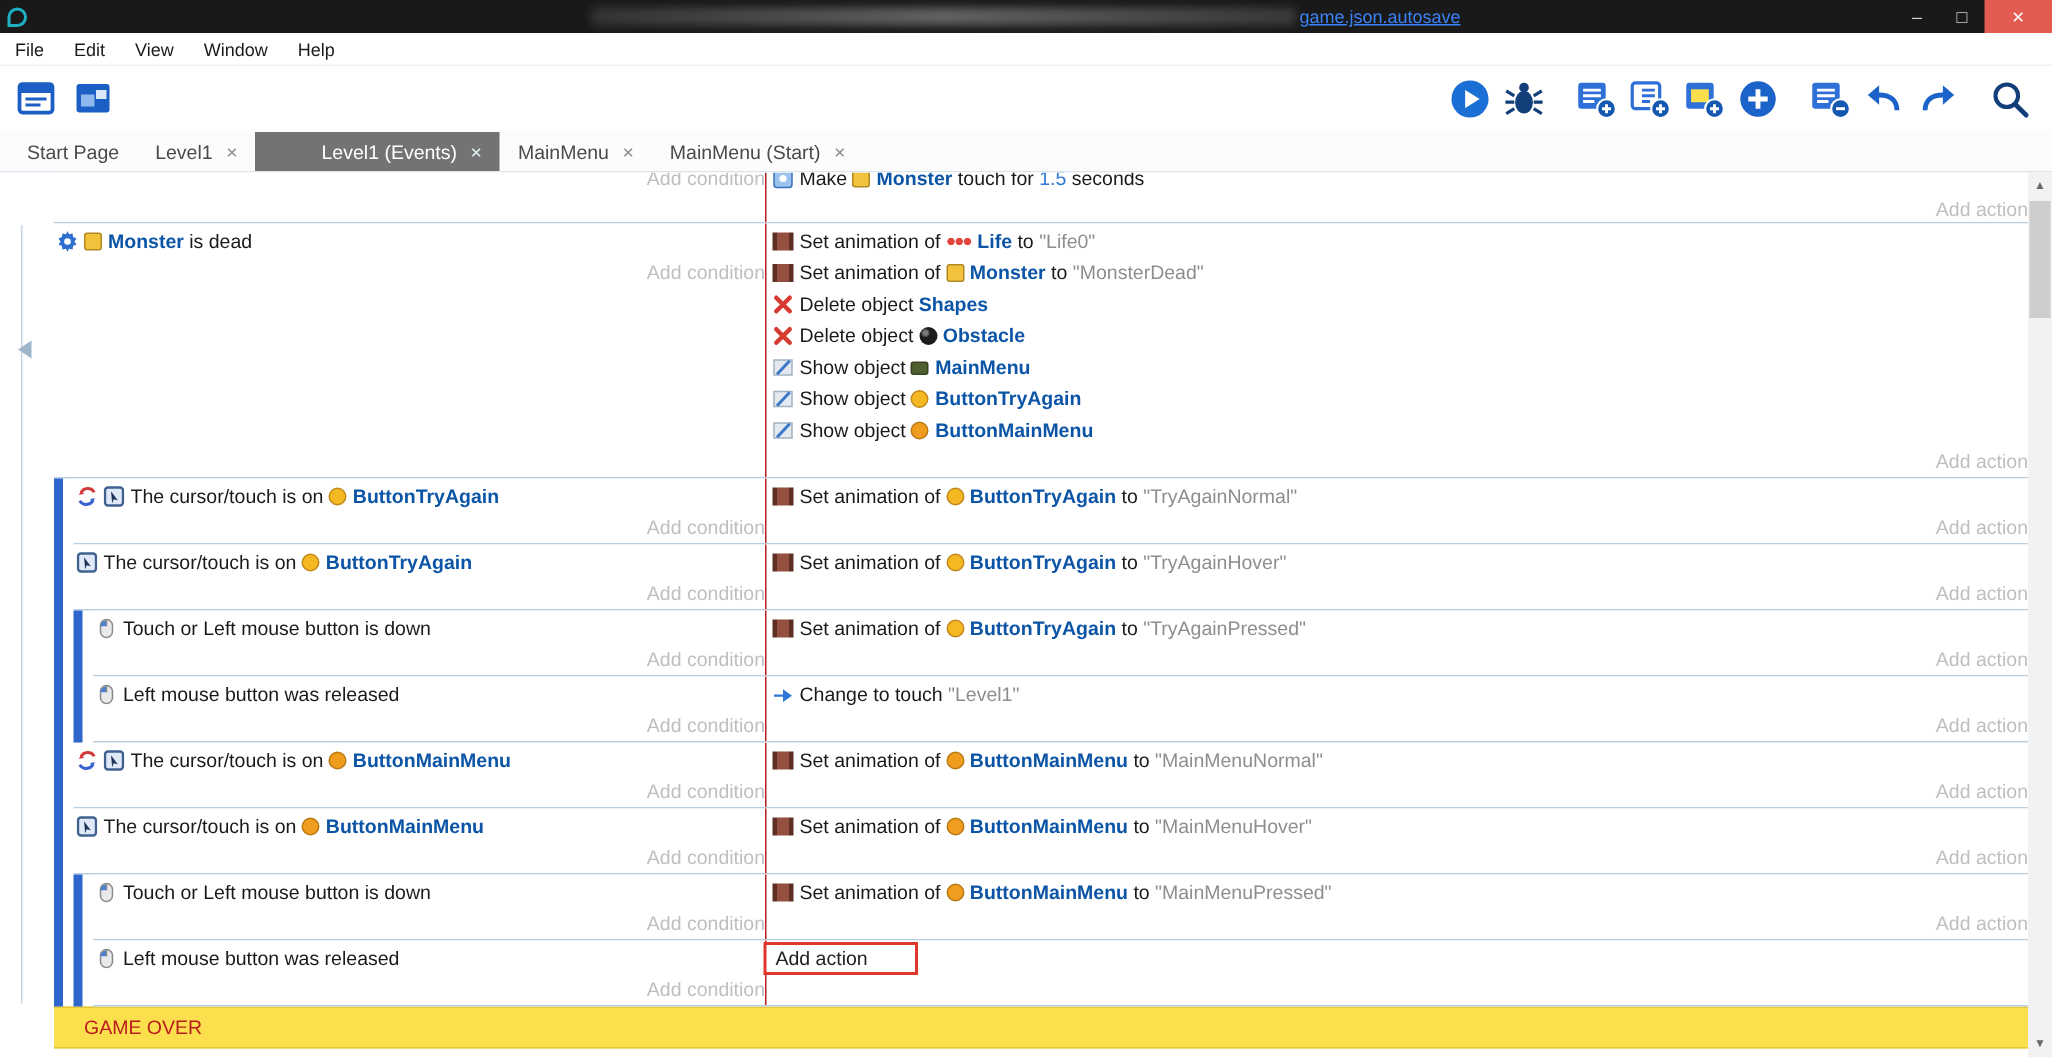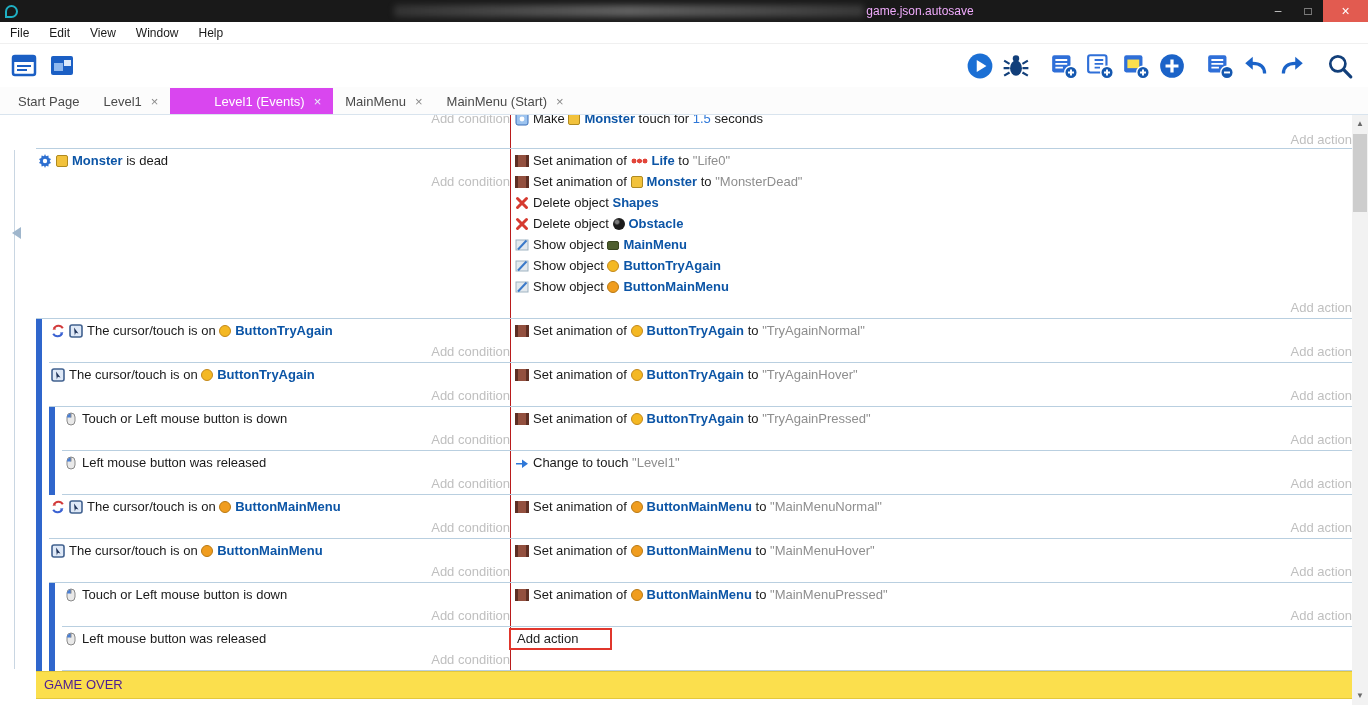--- a/index.html
+++ b/index.html
@@ -5,41 +5,41 @@
   * { box-sizing: border-box; margin: 0; padding: 0; }
   html,body { width:1368px; height:705px; }
   body { font-family: "Liberation Sans", sans-serif; background:#fff; overflow:hidden; }
   .app { width:1368px; height:705px; display:flex; flex-direction:column; background:#fff; }
 
   
   .titlebar { height:22px; background:#191919; display:flex; align-items:center; color:#d8d8d8; font-size:12px; position:relative; }
   .appicon { width:13px; height:13px; border:2px solid #1fb0c4; border-radius:50% 50% 50% 0; margin:0 6px 0 5px; }
   .titlewrap { position:absolute; left:0; right:0; display:flex; justify-content:center; align-items:center; pointer-events:none; }
   .redact { width:470px; height:12px; background:linear-gradient(90deg, rgba(130,130,130,.25), rgba(170,170,170,.5), rgba(130,130,130,.3)); filter:blur(3px); border-radius:3px; margin-right:2px; }
-  .wtitle { color:#f0abfc; white-space:pre; }
+  .wtitle { color:#3b82f6; white-space:pre;text-decoration:underline; }
   .wincontrols { margin-left:auto; display:flex; height:22px; z-index:2; }
   .winbtn { width:30px; height:22px; display:flex; align-items:center; justify-content:center; color:#cfcfcf; font-size:12px; cursor:default; }
   .winbtn.close { width:45px; background:#e25b50; color:#fff; font-size:14px; }
 
   
   .menubar { height:22px; background:#fff; display:flex; align-items:center; font-size:12px; color:#1a1a1a; border-bottom:1px solid #f0f0f0; }
   .menuitem { padding:0 10px; height:22px; line-height:22px; }
 
   
   .toolbar { height:43px; background:#fff; display:flex; align-items:center; padding:0 8px; }
   .tbtn { width:32px; height:32px; display:flex; align-items:center; justify-content:center; margin-right:6px; }
   .tb-right { margin-left:auto; display:flex; align-items:center; }
   .tb-right .tbtn { margin-right:4px; }
   .tb-gap { width:12px; }
 
   
   .tabbar { height:28px; background:#fcfcfc; display:flex; align-items:flex-end; padding-left:6px; border-bottom:1px solid #d9e4ee; font-size:13px; }
   .tab { height:26px; display:flex; align-items:center; padding:0 12px; color:#4a4a4a; white-space:pre; }
   .tab .x { margin-left:9px; color:#8a8a8a; font-size:13px; }
-  .tab.active { background:#d946ef; color:#fff;padding-left:44px; }
+  .tab.active { background:#737373; color:#fff;padding-left:44px; }
   .tab.active .x { color:#eaf4fb; }
 
   
   .sheetwrap { position:relative; height:590px; overflow:hidden; background:#fff; }
   .sheet { margin-right:16px; padding-left:36px; position:relative; font-size:13px; color:#1a1a1a; }
   .event { display:flex; background:#fff; border-bottom:1px solid #b9cfe0; }
   .cond { flex:0 0 auto; padding:1px 0 0 2px; }
   .acts { flex:1 1 auto; border-left:1px solid #b91c1c; padding:1px 0 0 4px; min-width:0; }
   .d0 > .cond { width:474px; }
   .d1 > .cond { width:461px; }
@@ -63,21 +63,21 @@
   .chip-monster { background:#f2c23c; border:1px solid #b08a20; }
   .chip-life { width:17px; height:12px; background-image:
       radial-gradient(circle at 3px 6px,#e2453a 2.2px,rgba(0,0,0,0) 2.7px),
       radial-gradient(circle at 8.5px 6px,#e2453a 2.2px,rgba(0,0,0,0) 2.7px),
       radial-gradient(circle at 14px 6px,#e2453a 2.2px,rgba(0,0,0,0) 2.7px); }
   .chip-obstacle { border-radius:50%; background:radial-gradient(circle at 4px 4px,#7a7a7a 0 1.5px,#1c1c1c 3.2px); border:none; }
   .chip-gameover { background:#4e5e2e; height:9px; margin-top:1px; border:1px solid #39451f; }
   .chip-try { border-radius:50%; background:#f4b823; border:1px solid #c3881a; }
   .chip-menu { border-radius:50%; background:#f09d1f; border:1px solid #b97913; }
 
-  .comment-row { height:28px; background:#fbdf4d; border-top:1px solid #e3c83c; border-bottom:1px solid #e3c83c; line-height:26px; padding-left:8px; color:#4c1d95; font-size:13px; }
+  .comment-row { height:28px; background:#fbdf4d; border-top:1px solid #e3c83c; border-bottom:1px solid #e3c83c; line-height:26px; padding-left:20px; color:#b91c1c; font-size:13px; }
 
   .fold-line { position:absolute; left:14px; top:35px; width:1px; height:519px; background:#c9d6e2; }
   .fold-arrow { position:absolute; left:6px; top:112px; width:0; height:0; border:6px solid transparent; border-right:9px solid #9fb6cc; }
 
   
   .vscroll { position:absolute; right:0; top:0; bottom:0; width:16px; background:#f2f2f2; }
   .sb-arrow { position:absolute; left:0; width:16px; height:16px; text-align:center; line-height:16px; font-size:8px; color:#6a6a6a; }
   .sb-up { top:1px; } .sb-down { bottom:1px; }
   .sb-thumb { position:absolute; left:1px; top:19px; width:14px; height:78px; background:#cdcdcd; }
 </style>

